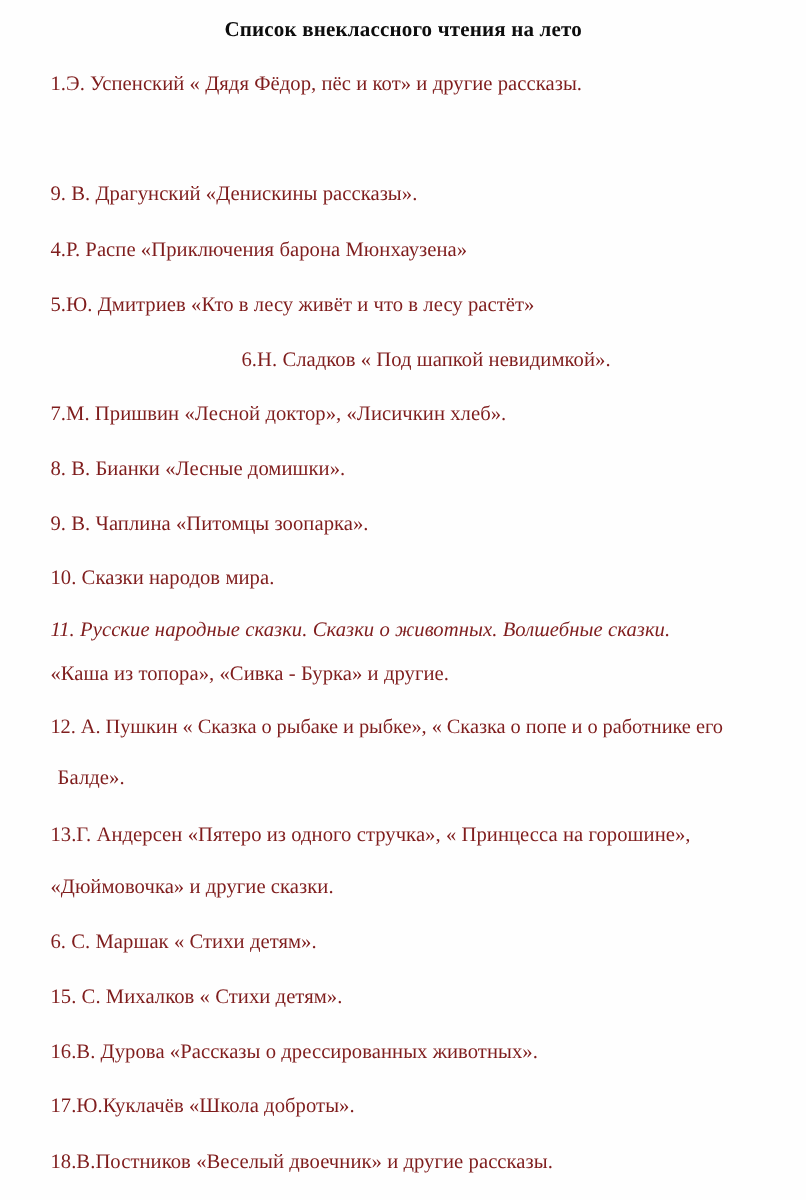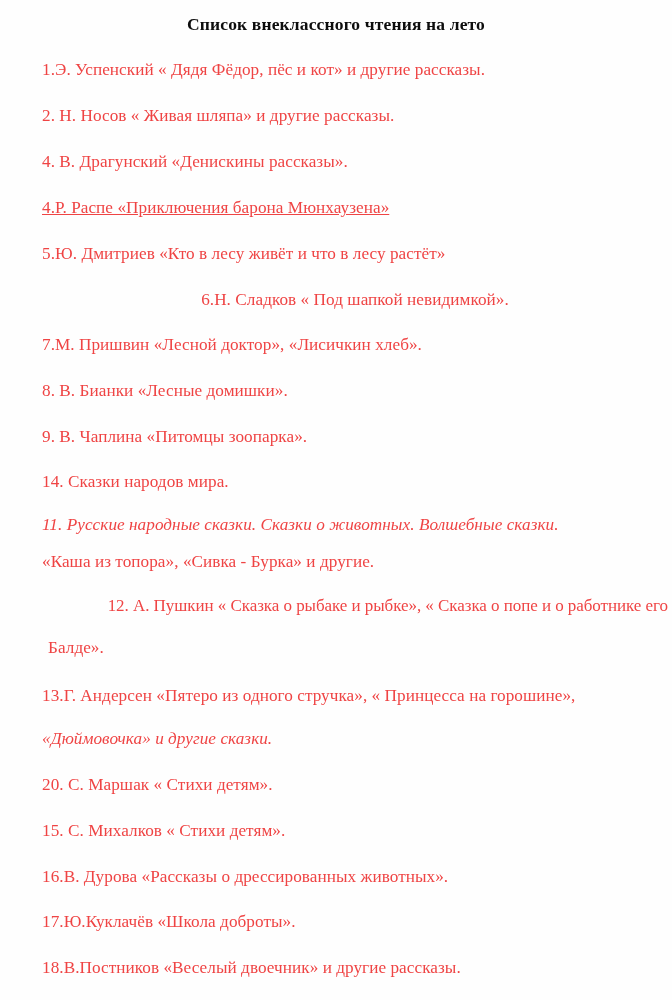--- a/index.html
+++ b/index.html
@@ -43,60 +43,58 @@
     top: 0;
     width: 672px;
     height: 1000px;
   }
   .entry {
     position: absolute;
     left: 42px;
     width: 626px;
     font-size: 17.2px;
     line-height: 24px;
-    color: #ef4444;
+    color: #7f1d1d;
     white-space: nowrap;
     letter-spacing: 0.05px;
   }
   .entry.cont {
     left: 42px;
   }
   .entry.cont-indent {
     left: 48px;
   }
   .entry.wide {
     font-size: 17.0px;
     letter-spacing: -0.05px;
-    text-align: right;
   }
 </style>
 </head>
 <body style="background: rgb(254, 254, 254);">
 
 <div class="page" style="background: rgb(254, 254, 254);">
 
   <div class="doc-title">Список внеклассного чтения на лето</div>
 
   <div class="list">
       <div class="entry" style="top: 58px;">1.Э. Успенский « Дядя Фёдор, пёс и кот» и другие рассказы.</div>
-      <div class="entry" style="top: 104px;">2. Н. Носов « Живая шляпа» и другие рассказы.</div>
-      <div class="entry" style="top: 150px;">4. В. Драгунский «Денискины рассказы».</div>
-      <div class="entry" style="top: 196px; text-decoration: underline;">4.Р. Распе «Приключения барона Мюнхаузена»</div>
+      <div class="entry" style="top: 150px;">9. В. Драгунский «Денискины рассказы».</div>
+      <div class="entry" style="top: 196px;">4.Р. Распе «Приключения барона Мюнхаузена»</div>
       <div class="entry" style="top: 242px;">5.Ю. Дмитриев «Кто в лесу живёт и что в лесу растёт»</div>
       <div class="entry" style="top: 288px; text-align: center;">6.Н. Сладков « Под шапкой невидимкой».</div>
       <div class="entry" style="top: 333px;">7.М. Пришвин «Лесной доктор»,  «Лисичкин хлеб».</div>
       <div class="entry" style="top: 379px;">8.  В. Бианки «Лесные домишки».</div>
       <div class="entry" style="top: 425px;">9. В. Чаплина «Питомцы зоопарка».</div>
-      <div class="entry" style="top: 470px;">14.  Сказки народов мира.</div>
+      <div class="entry" style="top: 470px;">10.  Сказки народов мира.</div>
       <div class="entry" style="top: 513px; font-style: italic;">11. Русские народные сказки. Сказки о животных. Волшебные сказки.</div>
       <div class="entry cont" style="top: 550px;">«Каша из топора», «Сивка  - Бурка» и другие.</div>
       <div class="entry wide" style="top: 594px;">12. А. Пушкин « Сказка о рыбаке и рыбке», « Сказка о попе и о работнике его</div>
       <div class="entry cont cont-indent" style="top: 636px;">Балде».</div>
       <div class="entry" style="top: 684px;">13.Г. Андерсен «Пятеро из одного стручка», « Принцесса на горошине»,</div>
-      <div class="entry cont" style="top: 727px; font-style: italic;">«Дюймовочка» и другие сказки.</div>
-      <div class="entry" style="top: 773px;">20. С. Маршак « Стихи детям».</div>
+      <div class="entry cont" style="top: 727px;">«Дюймовочка» и другие сказки.</div>
+      <div class="entry" style="top: 773px;">6. С. Маршак « Стихи детям».</div>
       <div class="entry" style="top: 819px;">15. С. Михалков « Стихи детям».</div>
       <div class="entry" style="top: 865px;">16.В. Дурова «Рассказы о дрессированных животных».</div>
       <div class="entry" style="top: 910px;">17.Ю.Куклачёв «Школа доброты».</div>
       <div class="entry" style="top: 956px;">18.В.Постников «Веселый двоечник» и другие рассказы.</div>
     </div>
 
 </div>
 
 </body></html>

